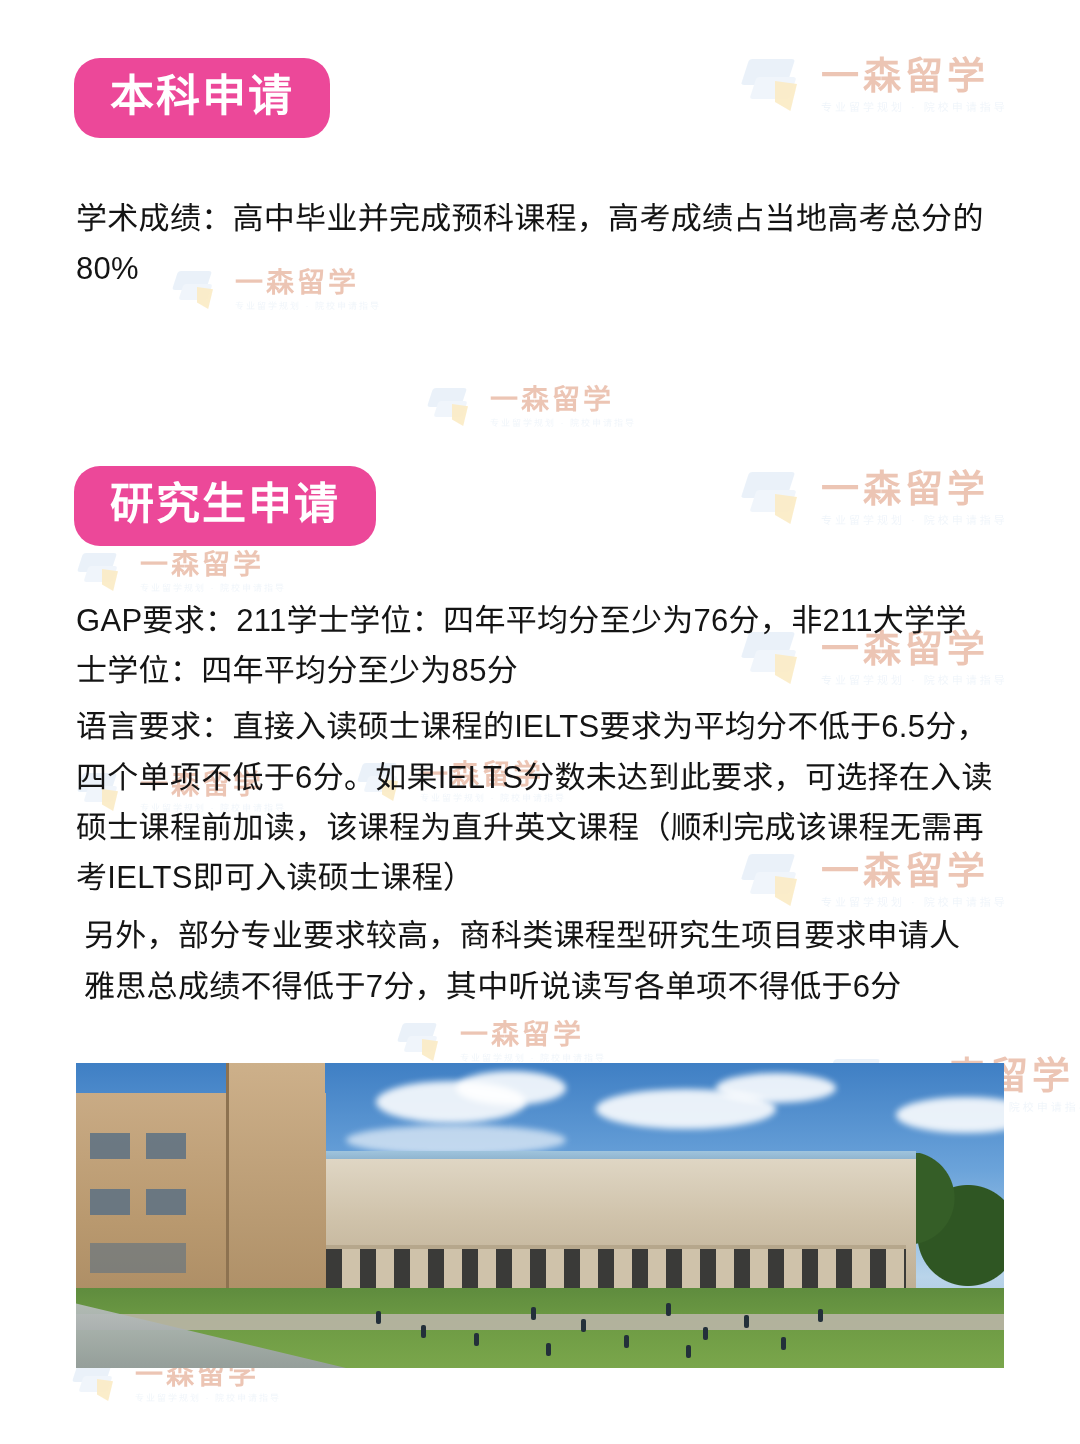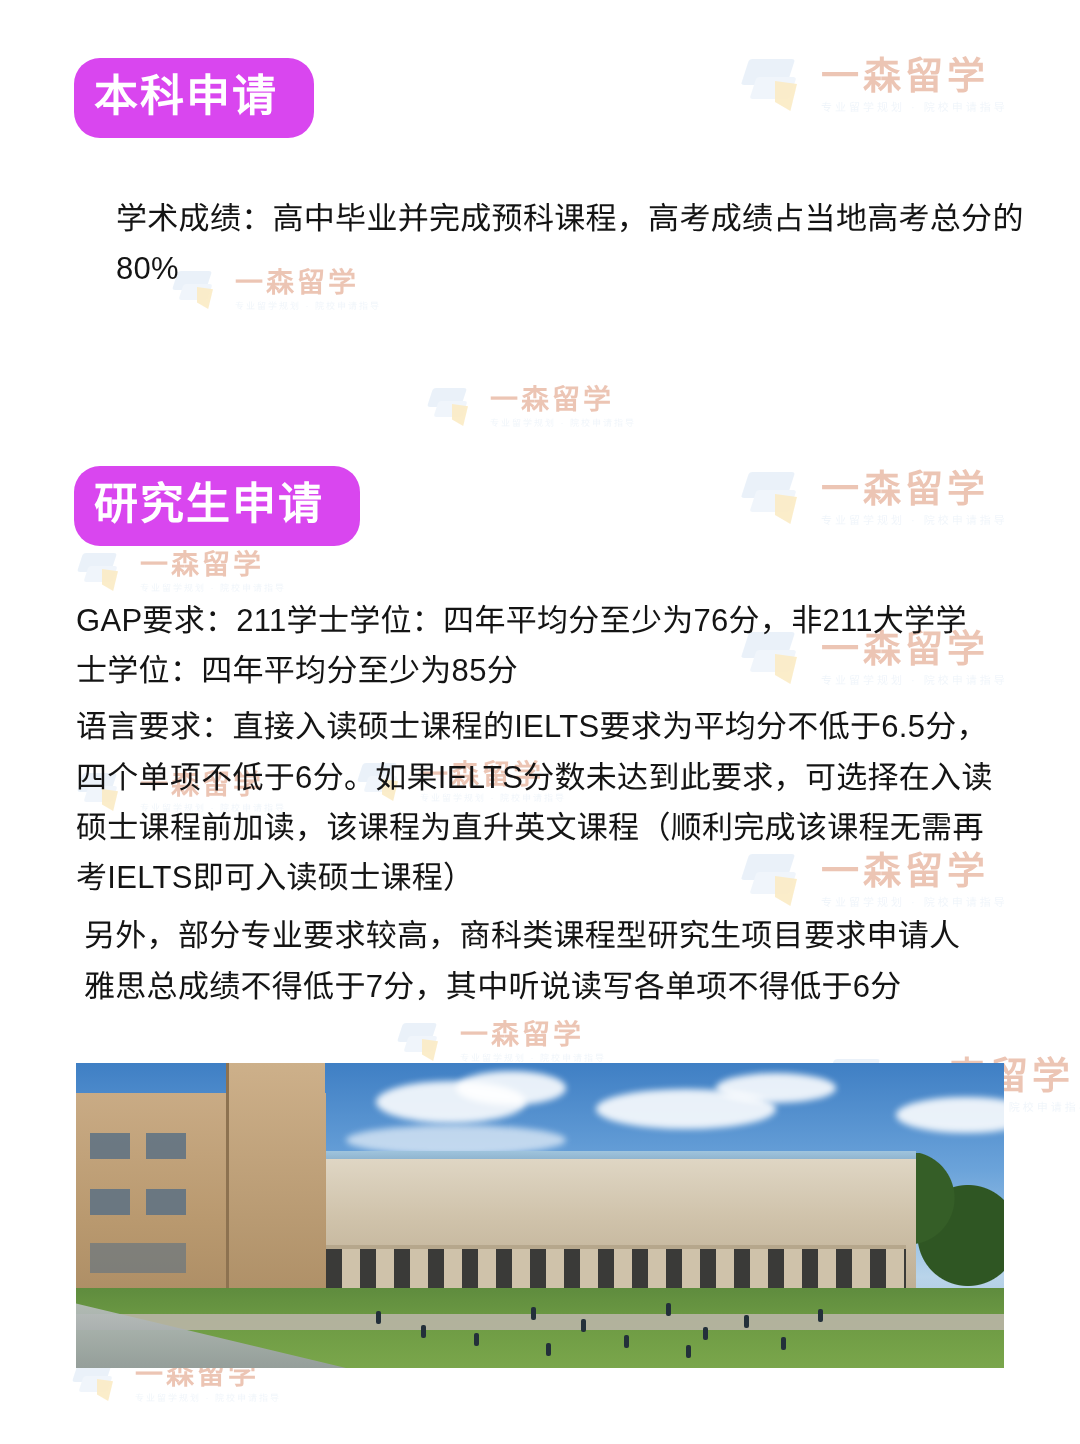--- a/index.html
+++ b/index.html
@@ -90,44 +90,43 @@
 
   
   .content {
     position: relative;
     z-index: 10;
     padding: 0;
   }
 
   .section-badge {
     display: inline-block;
-    background: #d946ef;
+    background: #ec4899;
     color: #ffffff;
     font-size: 44px;
     font-weight: 700;
     letter-spacing: 2px;
-    padding: 16px 36px 20px 20px;
+    padding: 16px 36px 20px 36px;
     border-radius: 26px;
     line-height: 1;
   }
   #badge-undergrad-wrap { position: absolute; left: 74px; top: 58px; }
   #badge-postgrad-wrap { position: absolute; left: 74px; top: 466px; }
 
   .para {
     font-size: 31px;
     line-height: 1.62;
     color: #141414;
     letter-spacing: 0.3px;
   }
   #undergrad-body {
     position: absolute;
     left: 76px;
     top: 194px;
     width: 920px;
-    margin-left: 40px;
   }
   #postgrad-body {
     position: absolute;
     left: 76px;
     top: 596px;
     width: 920px;
   }
 
   
   .photo {

